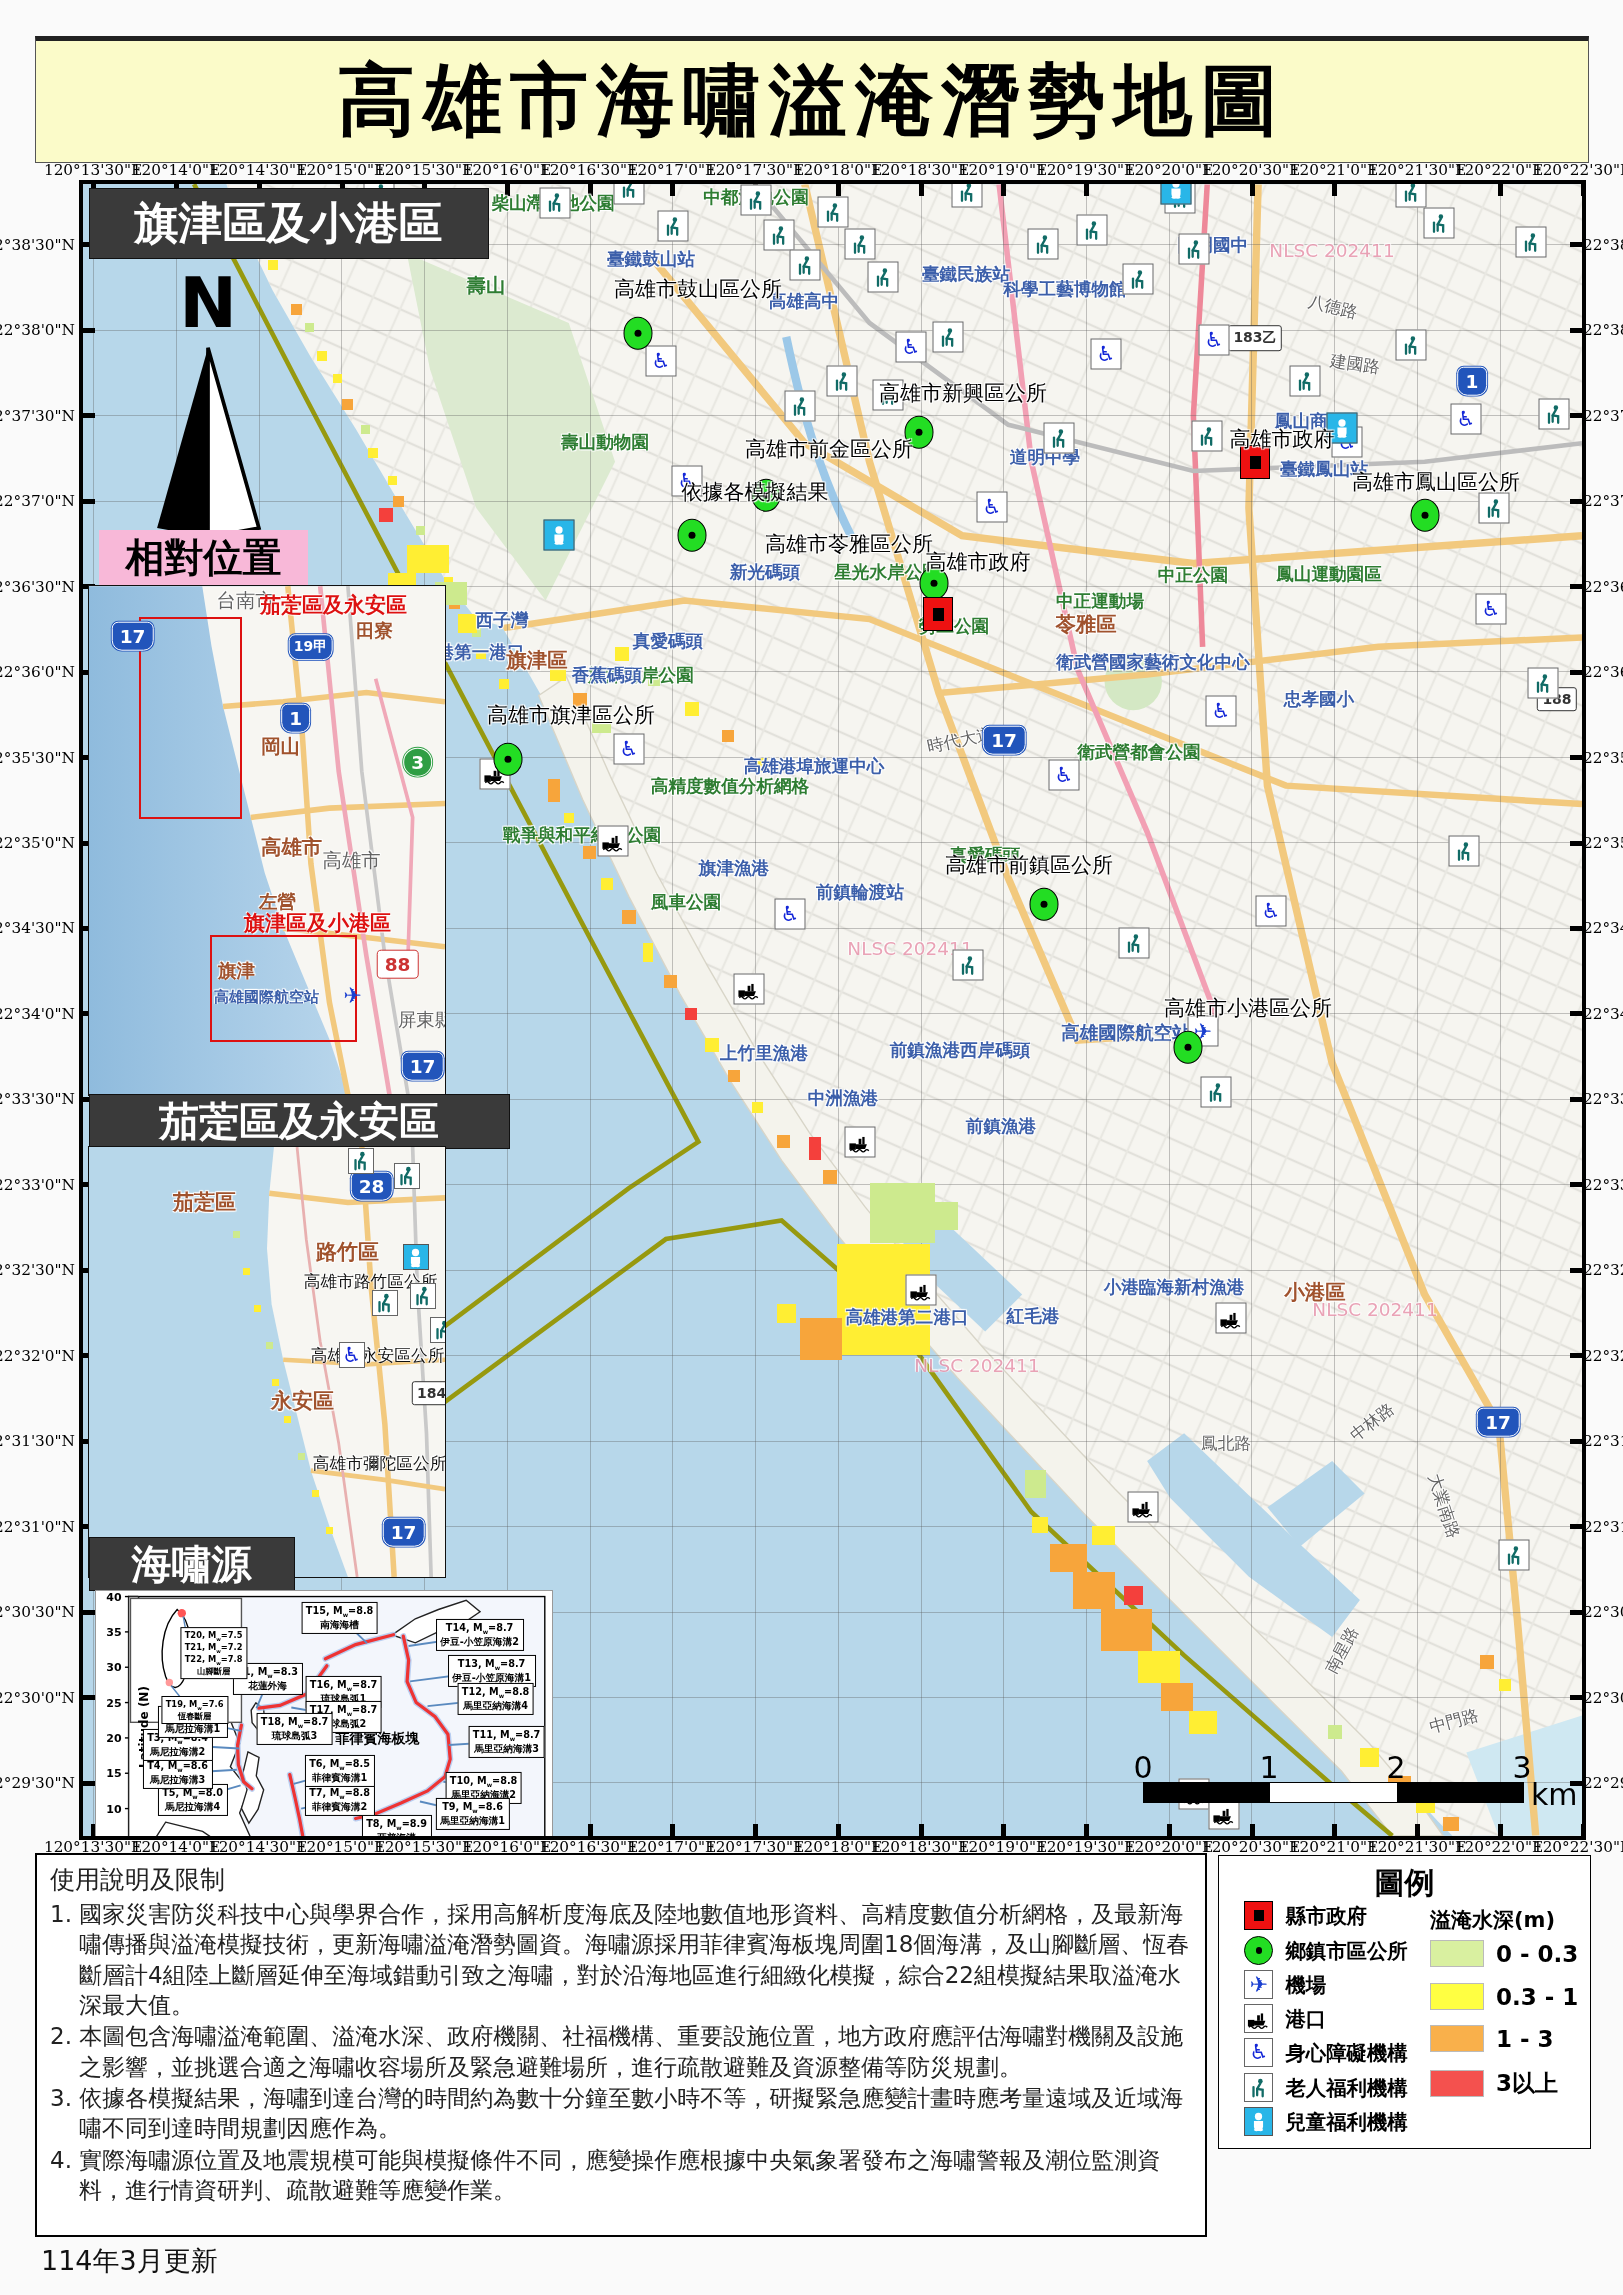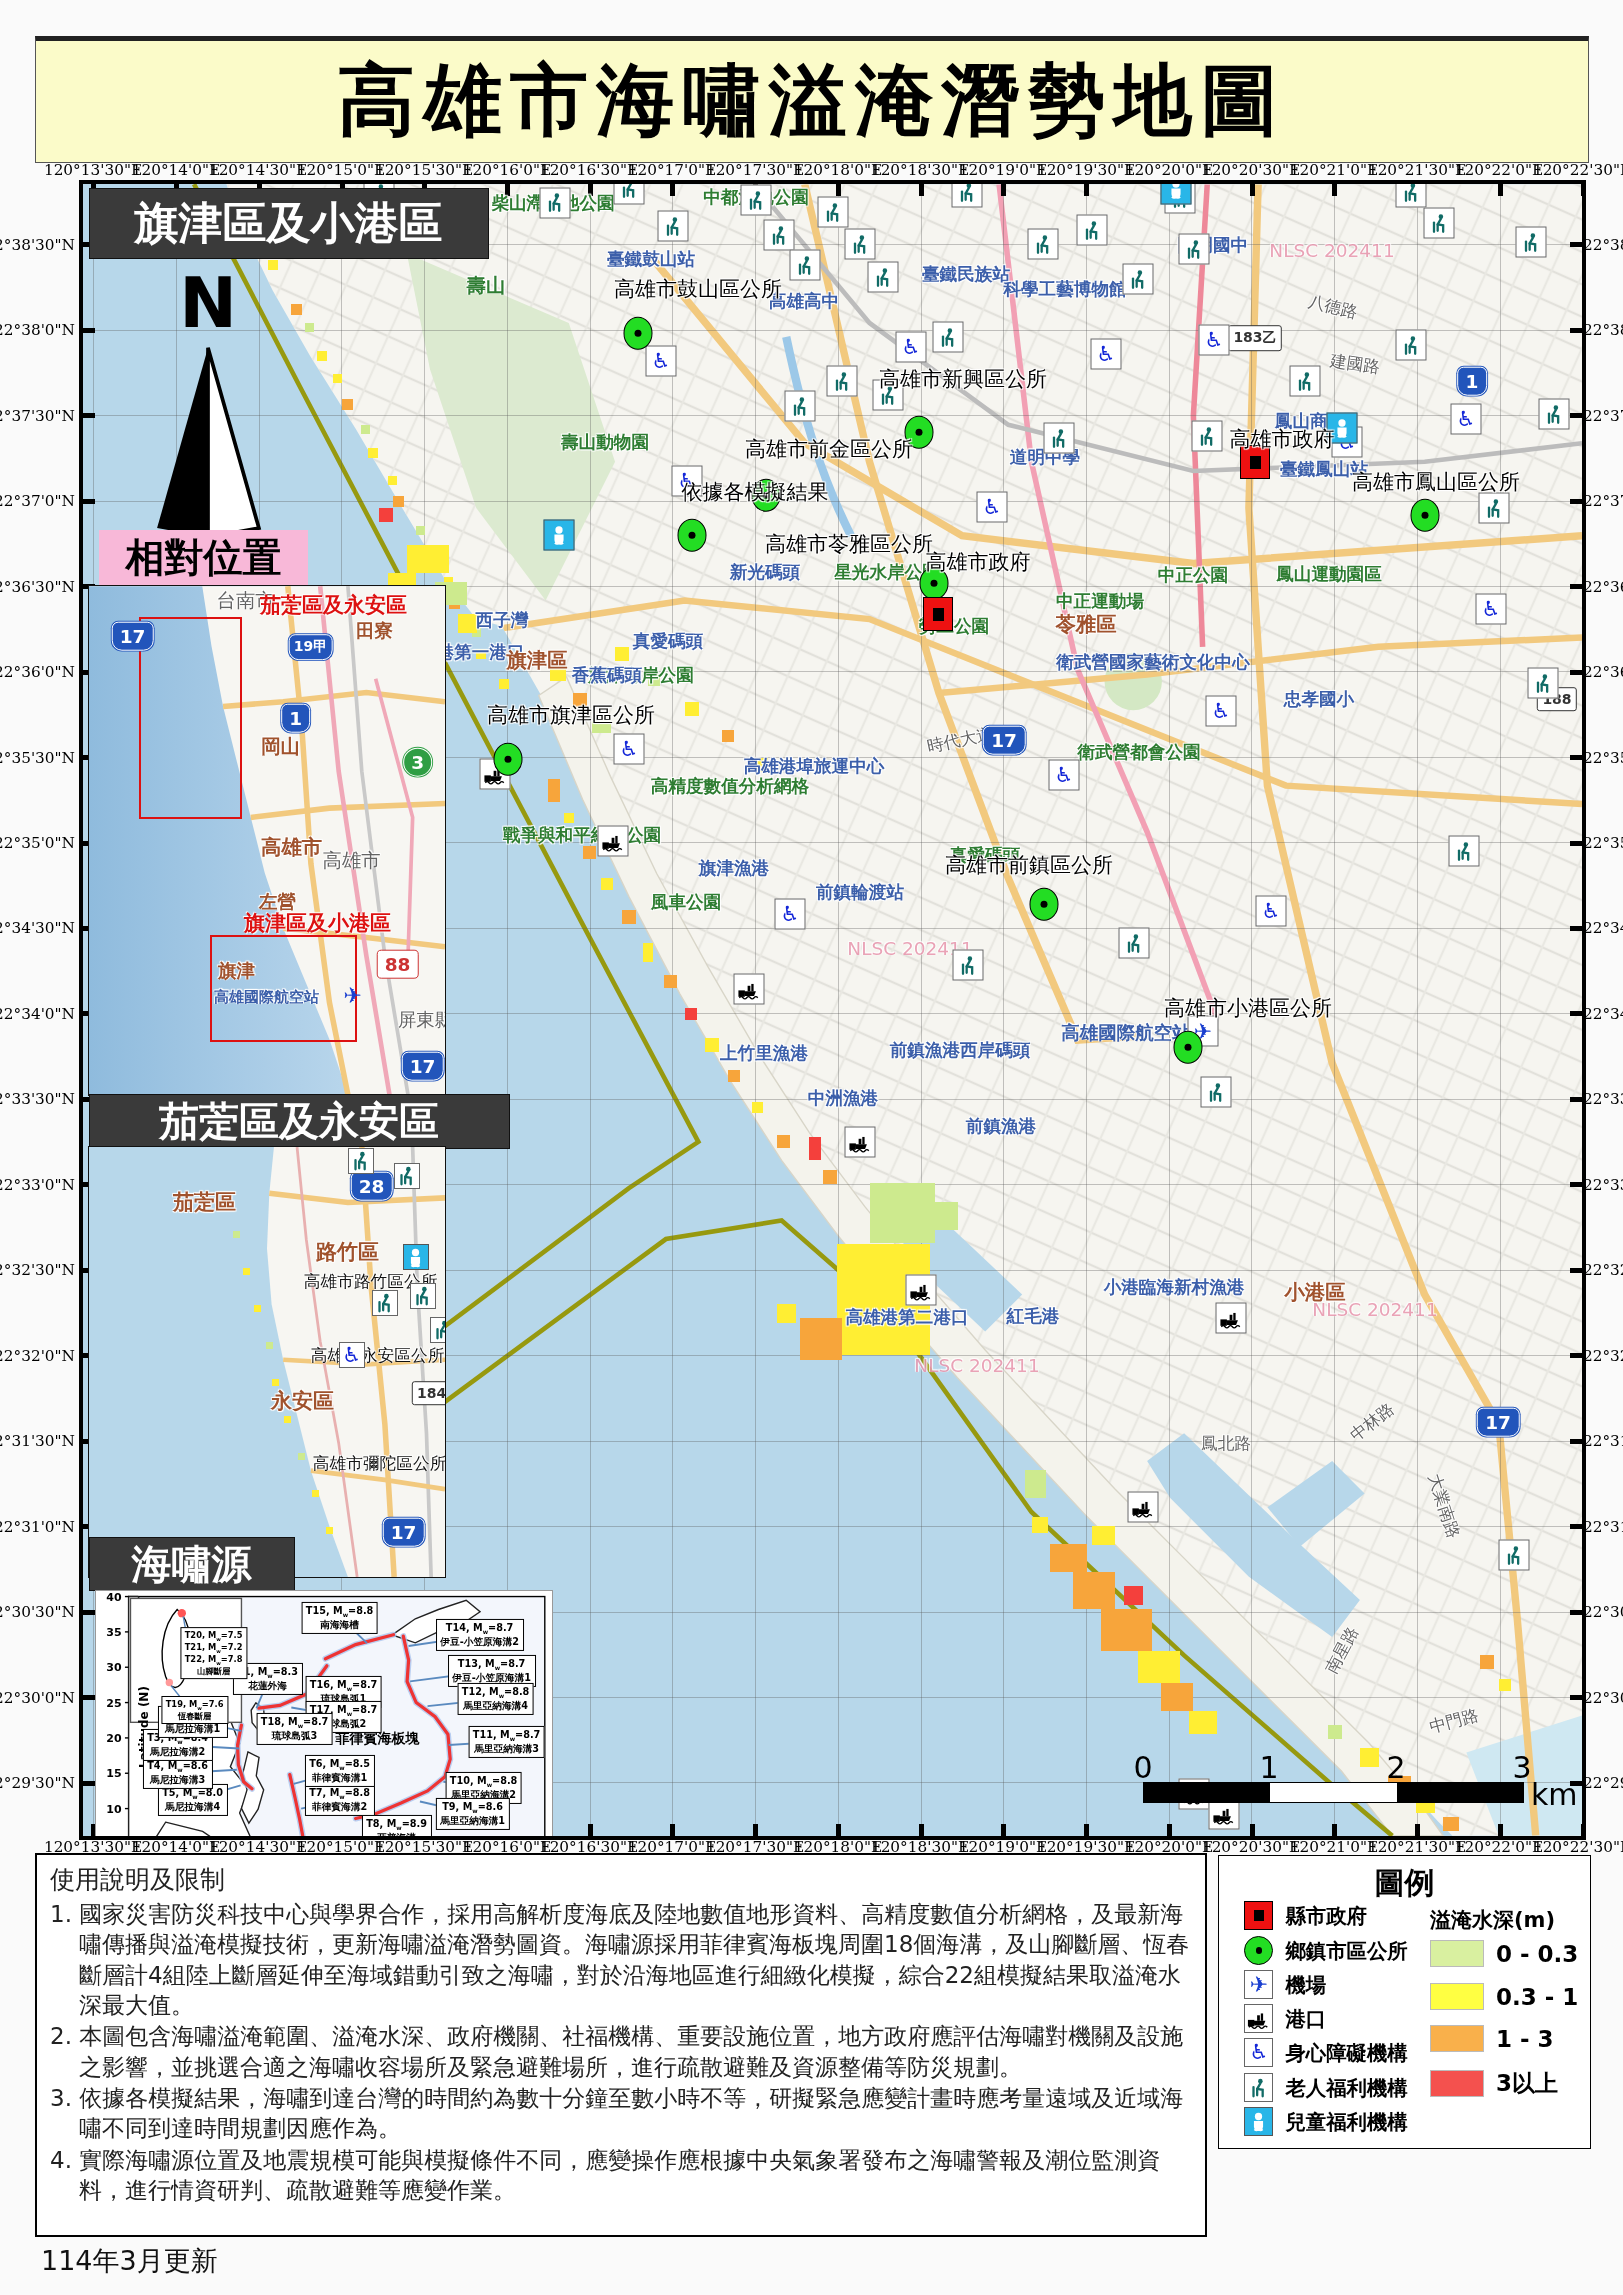--- a/index.html
+++ b/index.html
@@ -874,21 +874,21 @@
       <div class="icon-box" style="left: 1120px; top: 847px;">
         <span class="plane">✈</span>
       </div>
       <div class="marker-green" style="left: 555px; top: 149px;">
         <i></i>
       </div>
       <div class="office-label" style="left: 615px; top: 105px;">高雄市鼓山區公所</div>
       <div class="marker-green" style="left: 836px; top: 248px;">
         <i></i>
       </div>
-      <div class="office-label" style="left: 880px; top: 195px; text-align: right;">高雄市新興區公所</div>
+      <div class="office-label" style="left: 880px; top: 209px; text-align: right;">高雄市新興區公所</div>
       <div class="marker-green" style="left: 683px; top: 311px;">
         <i></i>
       </div>
       <div class="office-label" style="left: 746px; top: 265px;">高雄市前金區公所</div>
       <div class="marker-green" style="left: 609px; top: 351px;">
         <i></i>
       </div>
       <div class="office-label" style="left: 672px; top: 308px;">依據各模擬結果</div>
       <div class="marker-green" style="left: 851px; top: 399px;">
         <i></i>

